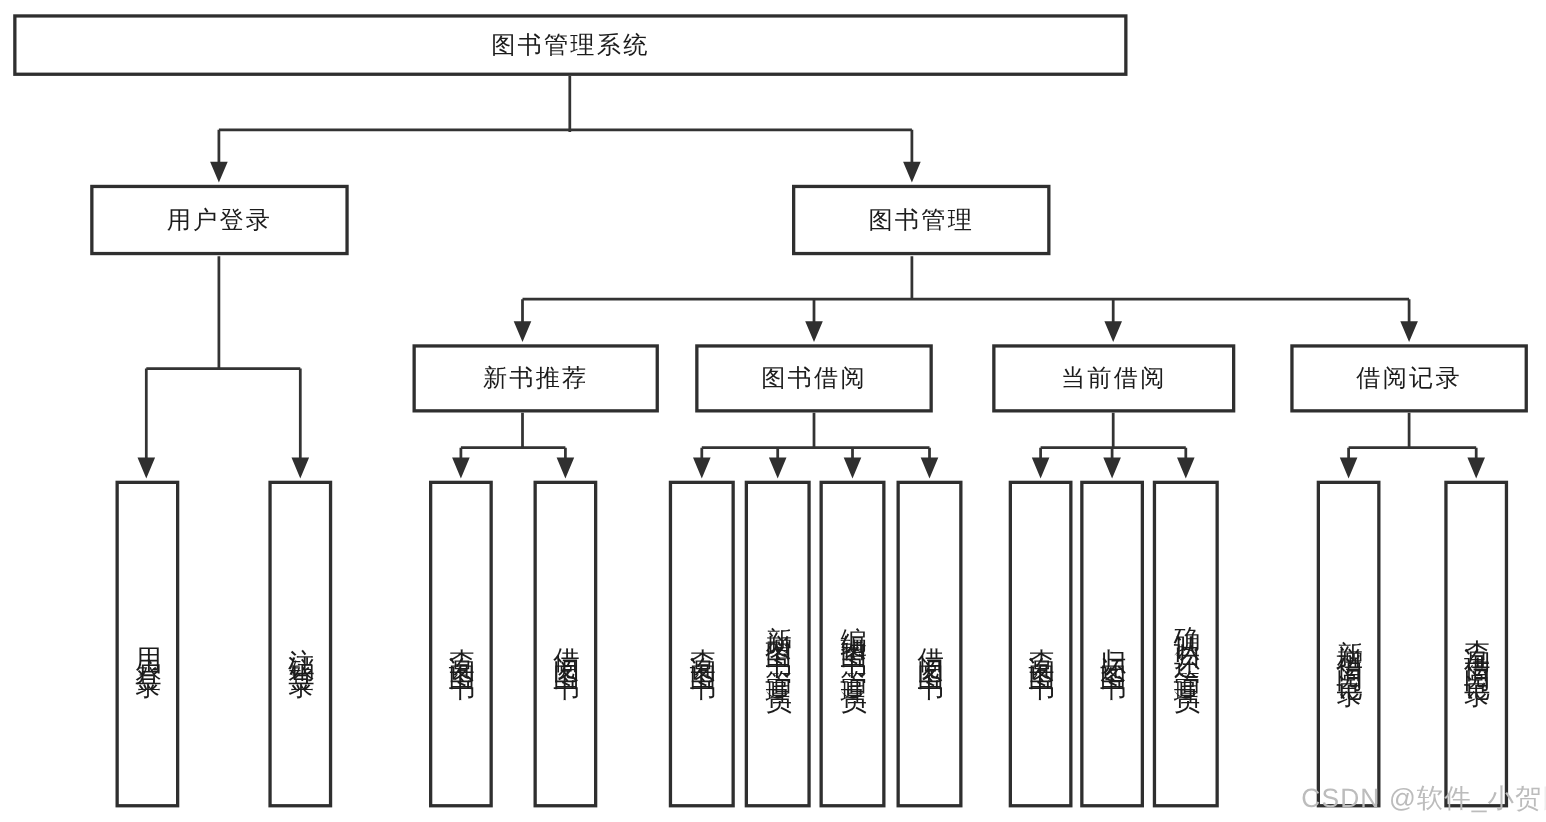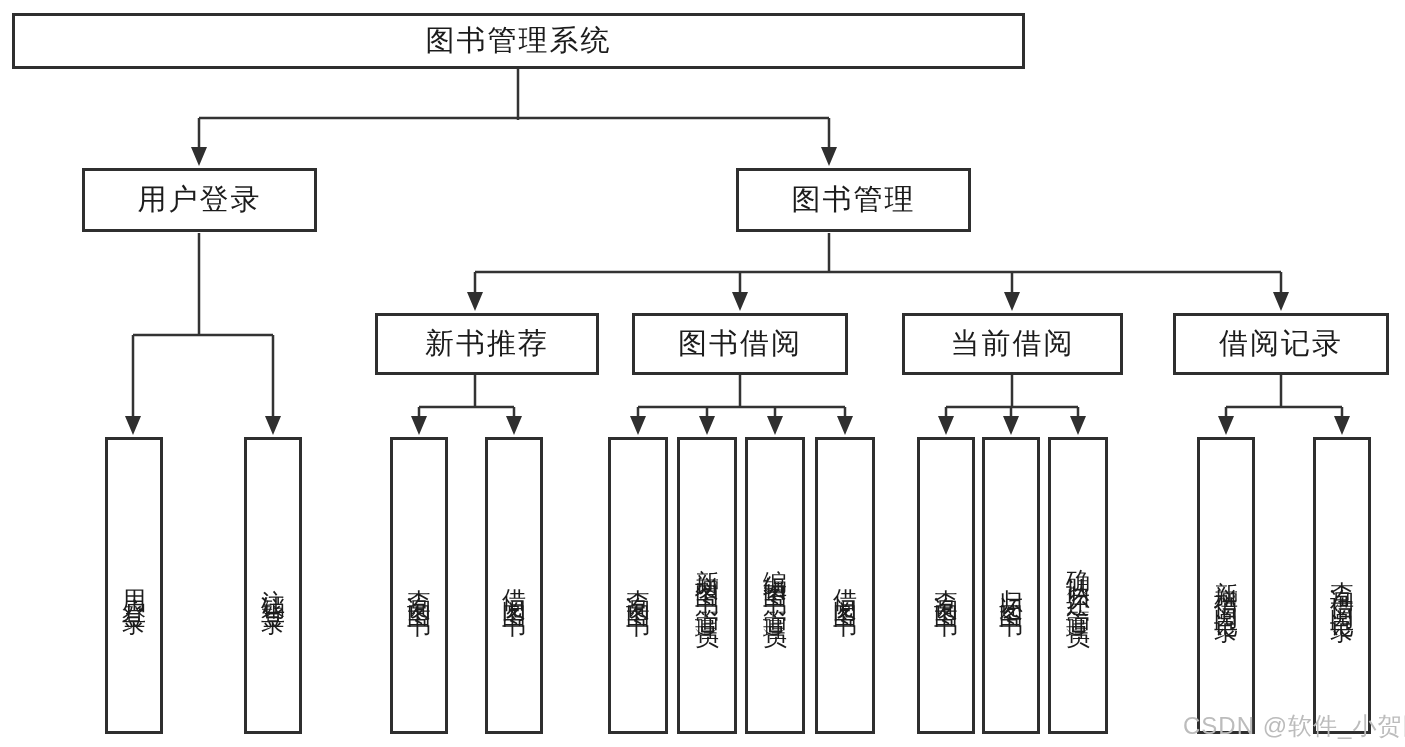--- a/index.html
+++ b/index.html
@@ -22,21 +22,21 @@
     box-sizing: border-box;
     border: 3px solid #2f2f2f;
     background: #ffffff;
     display: flex;
     align-items: center;
     justify-content: center;
     color: #1c1c1c;
     z-index: 2;
   }
   .node.h .lbl {
-    font-size: 29px;
+    font-size: 22px;
     letter-spacing: 2px;
     white-space: nowrap;
   }
   .node.v .lbl {
     writing-mode: vertical-rl;
     text-orientation: mixed;
     font-size: 24px;
     letter-spacing: 8px;
     line-height: 1;
   }
@@ -111,21 +111,21 @@
          M1334 416 L1350 416 L1342 435 Z"></path>
   </svg>
 
   <div class="node h" style="left:12px; top:13px; width:1013px; height:56px;">
     <span class="lbl">图书管理系统</span>
   </div>
 
   <div class="node h" style="left:82px; top:168px; width:235px; height:64px;">
     <span class="lbl">用户登录</span>
   </div>
-  <div class="node h" style="left:736px; top:168px; width:235px; height:64px;">
+  <div class="node h" style="left:720px; top:168px; width:235px; height:64px;">
     <span class="lbl">图书管理</span>
   </div>
 
   <div class="node h" style="left:375px; top:313px; width:224px; height:62px;">
     <span class="lbl">新书推荐</span>
   </div>
   <div class="node h" style="left:632px; top:313px; width:216px; height:62px;">
     <span class="lbl">图书借阅</span>
   </div>
   <div class="node h" style="left:902px; top:313px; width:221px; height:62px;">

